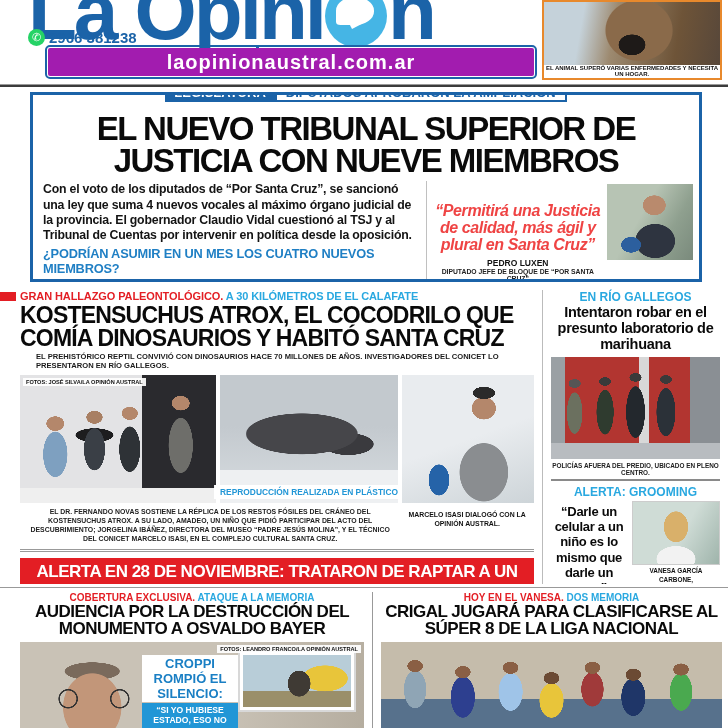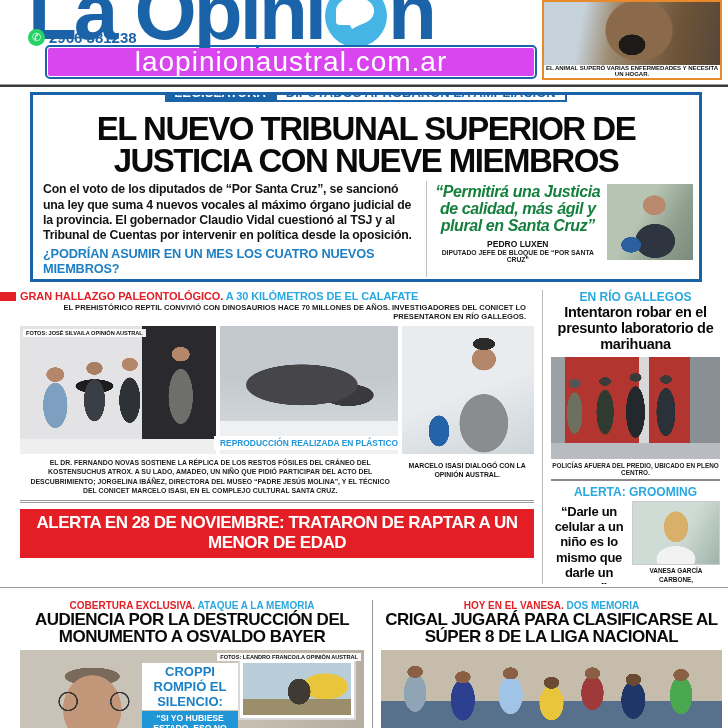--- a/index.html
+++ b/index.html
@@ -9,21 +9,21 @@
   
   .masthead { height:84px; position:relative; }
   .logo { position:absolute; top:-34px; left:28px; font-size:80px; font-weight:800; color:#1b63a8; letter-spacing:-3px; white-space:nowrap; }
   .bubble-o { display:inline-block; width:62px; height:62px; background:#45b5e5; border-radius:50%; position:relative; top:8px; margin:0 1px; }
   .bubble-o .bubble { position:absolute; left:17%; top:20%; width:62%; height:44%; background:#fff; border-radius:50% 50% 50% 12%; }
   .bubble-o .tail { position:absolute; left:30%; top:58%; width:0; height:0; border:8px solid transparent; border-top-color:#fff; transform:rotate(18deg); }
   .austral { position:absolute; top:45px; left:256px; font-size:15px; font-weight:700; letter-spacing:4px; color:#1b63a8; border-left:3px solid #1b63a8; padding-left:8px; }
   .phone-row { position:absolute; top:29px; left:28px; display:flex; align-items:center; gap:4px; }
   .wa-icon { width:17px; height:17px; border-radius:50%; background:#25d366; color:#fff; font-size:11px; display:flex; align-items:center; justify-content:center; }
   .phone { color:#1b63a8; font-weight:800; font-size:15px; }
-  .site-bar { position:absolute; top:48px; left:48px; width:486px; height:28px; background:#d946ef; color:#fff; display:flex; align-items:center; justify-content:center; font-size:28px; font-weight:400; letter-spacing:1px; border-radius:2px; outline:2px solid #1b63a8; outline-offset:1px; }
+  .site-bar { position:absolute; top:48px; left:48px; width:486px; height:28px; background:#a21caf; color:#fff; display:flex; align-items:center; justify-content:center; font-size:20px; font-weight:700; letter-spacing:1px; border-radius:2px; outline:2px solid #1b63a8; outline-offset:1px; }
   .dog-card { position:absolute; top:0; right:6px; width:180px; height:80px; border:2px solid #e8892c; background:#fff; }
   .dog-photo { height:63px;
     background:
       radial-gradient(ellipse 22px 17px at 50% 68%, #1e1a18 60%, transparent 62%),
       radial-gradient(ellipse 55px 50px at 54% 45%, #8a6a4a 60%, transparent 62%),
       linear-gradient(100deg, #c5d2da 0 22%, #9d8a70 40%, #6e5438 75%, #57473a 100%); }
   .dog-caption { height:12px; font-size:6px; font-weight:700; text-align:center; color:#111; display:flex; align-items:center; justify-content:center; }
   .top-rule { height:3px; background:#3c3c3c; border-top:1px solid #9a9a9a; }
 
   
@@ -31,40 +31,40 @@
   .tags { position:absolute; top:-12px; left:0; right:0; display:flex; justify-content:center; }
   .tag-primary { background:#1b63a8; color:#fff; font-weight:800; font-size:13px; padding:2px 9px; display:flex; align-items:center; }
   .tag-secondary { background:#fff; color:#1b63a8; border:2px solid #1b63a8; font-weight:800; font-size:13px; padding:0 9px; display:flex; align-items:center; }
   .top-headline { text-align:center; font-size:33px; font-weight:800; letter-spacing:-1.5px; line-height:0.96; color:#0a0a0a; margin:4px 8px 5px; }
   .top-content { display:flex; padding:0 2px; }
   .top-left { width:59%; padding:1px 8px; }
   .top-body { font-size:12.3px; font-weight:700; line-height:1.25; color:#141414; letter-spacing:-0.2px; }
   .top-question { font-size:12.8px; font-weight:800; color:#1f7fc4; margin-top:2px; letter-spacing:-0.2px; }
   .top-right { width:41%; border-left:1px solid #c0c0c0; display:flex; padding:3px 4px 0 6px; gap:4px; }
   .quote-col { flex:1; text-align:center; }
-  .quote-text { font-style:italic; font-weight:800; font-size:16px; line-height:1.06; letter-spacing:-0.4px; color:#15803d; }
+  .quote-text { font-style:italic; font-weight:800; font-size:16px; line-height:1.06; letter-spacing:-0.4px; color:#ef4444;margin-top:19px; }
   .quote-author { font-size:8.5px; font-weight:800; margin-top:4px; }
   .quote-role { font-size:6.8px; font-weight:600; color:#222; }
   .luxen-photo { width:86px; height:76px;
     background:
       radial-gradient(ellipse 14px 11px at 28% 80%, #2c5f9e 70%, transparent 72%),
       radial-gradient(ellipse 15px 13px at 55% 28%, #b98a6d 75%, transparent 77%),
       radial-gradient(ellipse 28px 24px at 56% 75%, #2e3440 70%, transparent 72%),
       linear-gradient(120deg, #b7c4b4 0 40%, #8fa08f 70%, #7a8a7c 100%); }
 
   
   .middle { display:flex; padding:8px 6px 0 20px; position:relative; height:302px; overflow:hidden; }
   .red-tick { position:absolute; left:0; top:10px; width:16px; height:9px; background:#e31e24; }
   .main-col { width:514px; }
   .v-div { width:1px; background:#bbb; margin:0 8px; }
   .side-col { flex:1; padding-right:2px; }
   .kicker { font-size:11px; font-weight:800; letter-spacing:-0.1px; }
   .k-red { color:#e31e24; } .k-blue { color:#29a8e0; }
   .paleo-headline { font-size:23px; font-weight:800; letter-spacing:-0.8px; line-height:0.99; color:#0a0a0a; margin:2px 0 2px; }
-  .paleo-subhead { font-size:7.6px; font-weight:700; color:#1a1a1a; margin:1px 8px 5px;text-align:right; }
+  .paleo-subhead { font-size:7.6px; font-weight:700; color:#1a1a1a; margin:1px 16px 5px; }
   .photo-row { display:flex; gap:4px; height:128px; }
   .ph { position:relative; }
   .ph1 { width:196px;
     background:
       radial-gradient(ellipse 11px 9px at 18% 38%, #b4876b 80%, transparent 82%),
       radial-gradient(ellipse 15px 28px at 18% 62%, #7ea0c0 80%, transparent 82%),
       radial-gradient(ellipse 10px 8px at 38% 33%, #a87f63 80%, transparent 82%),
       radial-gradient(ellipse 13px 26px at 38% 58%, #3a3f46 80%, transparent 82%),
       radial-gradient(ellipse 10px 8px at 56% 30%, #b4876b 80%, transparent 82%),
       radial-gradient(ellipse 13px 28px at 56% 58%, #2e3236 80%, transparent 82%),
@@ -115,21 +115,21 @@
   .groom-photo-col { flex:1; }
   .vanesa-photo { height:64px; border:1px solid #ccc;
     background:
       radial-gradient(ellipse 15px 19px at 50% 40%, #d9b06a 80%, transparent 82%),
       radial-gradient(ellipse 9px 10px at 50% 38%, #c9976f 85%, transparent 87%),
       radial-gradient(ellipse 24px 16px at 50% 92%, #f2f2f2 80%, transparent 82%),
       linear-gradient(120deg, #cfdcd6 0 55%, #9fb4ab 100%); }
   .groom-caption { font-size:6.4px; text-align:center; font-weight:800; margin-top:2px; line-height:1.4; }
 
   
-  .bottom { display:flex; border-top:1px solid #999; margin-top:3px; padding:12px 6px 0 20px; height:141px; overflow:hidden;justify-content:flex-end; }
+  .bottom { display:flex; border-top:1px solid #999; margin-top:3px; padding:4px 6px 0 20px; height:141px; overflow:hidden;justify-content:flex-end; }
   .b-left { width:344px; display:flex; flex-direction:column; }
   .b-right { flex:1; display:flex; flex-direction:column; }
   .b-kicker { text-align:center; font-size:10px; font-weight:800; }
   .b-headline { text-align:center; font-size:17px; font-weight:800; line-height:0.99; letter-spacing:-0.5px; margin:1px 0 4px; color:#0a0a0a; }
   .croppi-photo { flex:1; position:relative;
     background:
       radial-gradient(circle at 14% 66%, transparent 8px, #333 8.5px 9.5px, transparent 10px),
       radial-gradient(circle at 29% 66%, transparent 8px, #333 8.5px 9.5px, transparent 10px),
       radial-gradient(ellipse 36px 42px at 21% 76%, #c29679 80%, transparent 82%),
       radial-gradient(ellipse 34px 11px at 21% 34%, #7a6a5c 80%, transparent 82%),
@@ -209,20 +209,21 @@
   </div>
 
   <div class="middle">
     <div class="red-tick"></div>
 
     <div class="main-col">
       <div class="kicker">
         <span class="k-red">GRAN HALLAZGO PALEONTOLÓGICO.</span>
         <span class="k-blue">A 30 KILÓMETROS DE EL CALAFATE</span>
       </div>
+      <div class="paleo-headline">KOSTENSUCHUS ATROX, EL COCODRILO QUE COMÍA DINOSAURIOS Y HABITÓ SANTA CRUZ</div>
       <div class="paleo-subhead">EL PREHISTÓRICO REPTIL CONVIVIÓ CON DINOSAURIOS HACE 70 MILLONES DE AÑOS. INVESTIGADORES DEL CONICET LO PRESENTARON EN RÍO GALLEGOS.</div>
       <div class="photo-row">
         <div class="ph ph1">
           <span class="credit-tl">FOTOS: JOSÉ SILVA/LA OPINIÓN AUSTRAL</span>
         </div>
         <div class="ph ph2">
           <span class="skull-label">REPRODUCCIÓN REALIZADA EN PLÁSTICO</span>
         </div>
         <div class="ph ph3"></div>
       </div>

